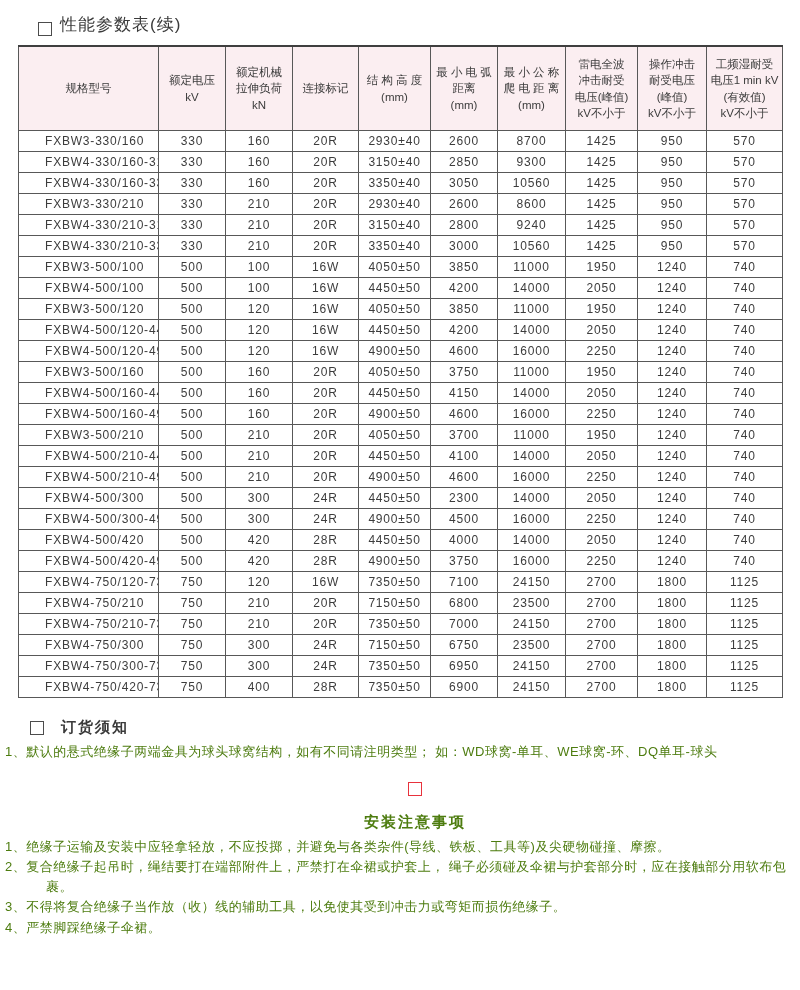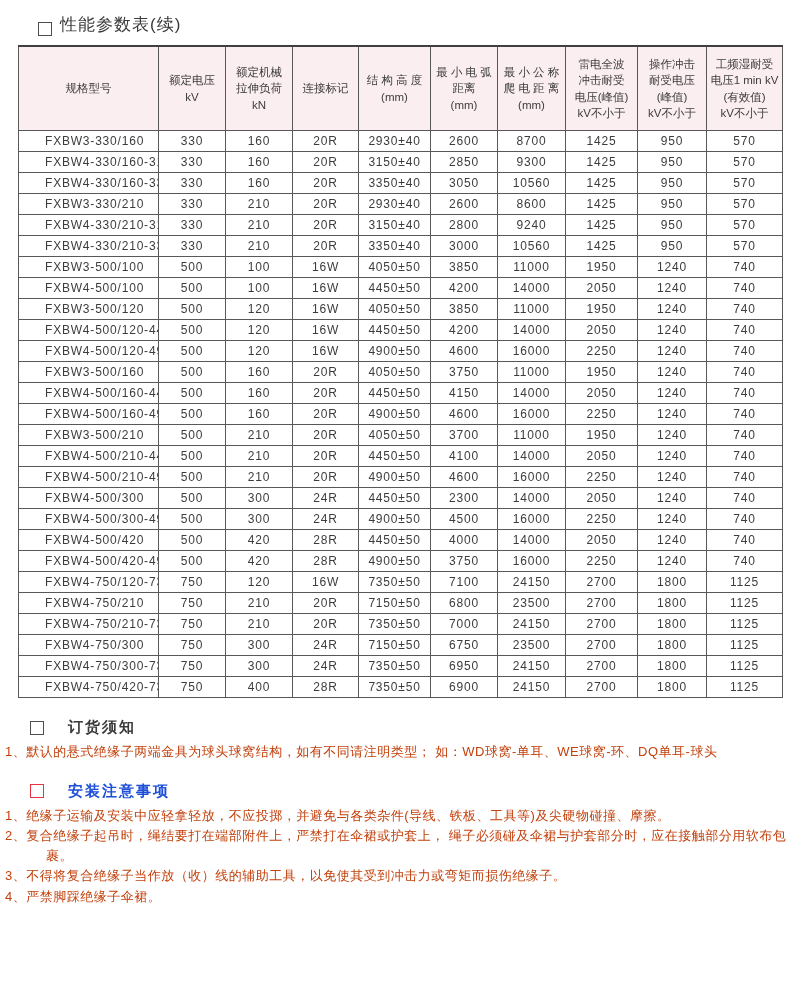--- a/index.html
+++ b/index.html
@@ -39,27 +39,27 @@
   table.perf col:nth-child(4){width:66px;}
   table.perf col:nth-child(5){width:72px;}
   table.perf col:nth-child(6){width:67px;}
   table.perf col:nth-child(7){width:68px;}
   table.perf col:nth-child(8){width:72px;}
   table.perf col:nth-child(9){width:69px;}
   table.perf col:nth-child(10){width:76px;}
 
   
   .section-head{
-    display:flex;align-items:center;gap:24px;
+    display:flex;align-items:center;gap:17px;
     margin:20px 0 5px 30px;font-size:15px;font-weight:bold;color:#3a3a3a;letter-spacing:2px;
   }
-  .section-head.red{color:#1d4ed8;}
+  .section-head.red{color:#4d7c0f;flex-direction:column;}
   .note-list{margin:0;padding:0;list-style:none;}
   .note-item{
-    font-size:13px;line-height:1.5;color:#c2410c;
+    font-size:13px;line-height:1.5;color:#4d7c0f;
     padding-left:46px;text-indent:-41px;margin:1px 0;letter-spacing:0.5px;
   }
 </style>
 </head>
 <body>
 
 <div class="title-row">
   <span class="sq"></span>
   <span>性能参数表(续)</span>
 </div>

